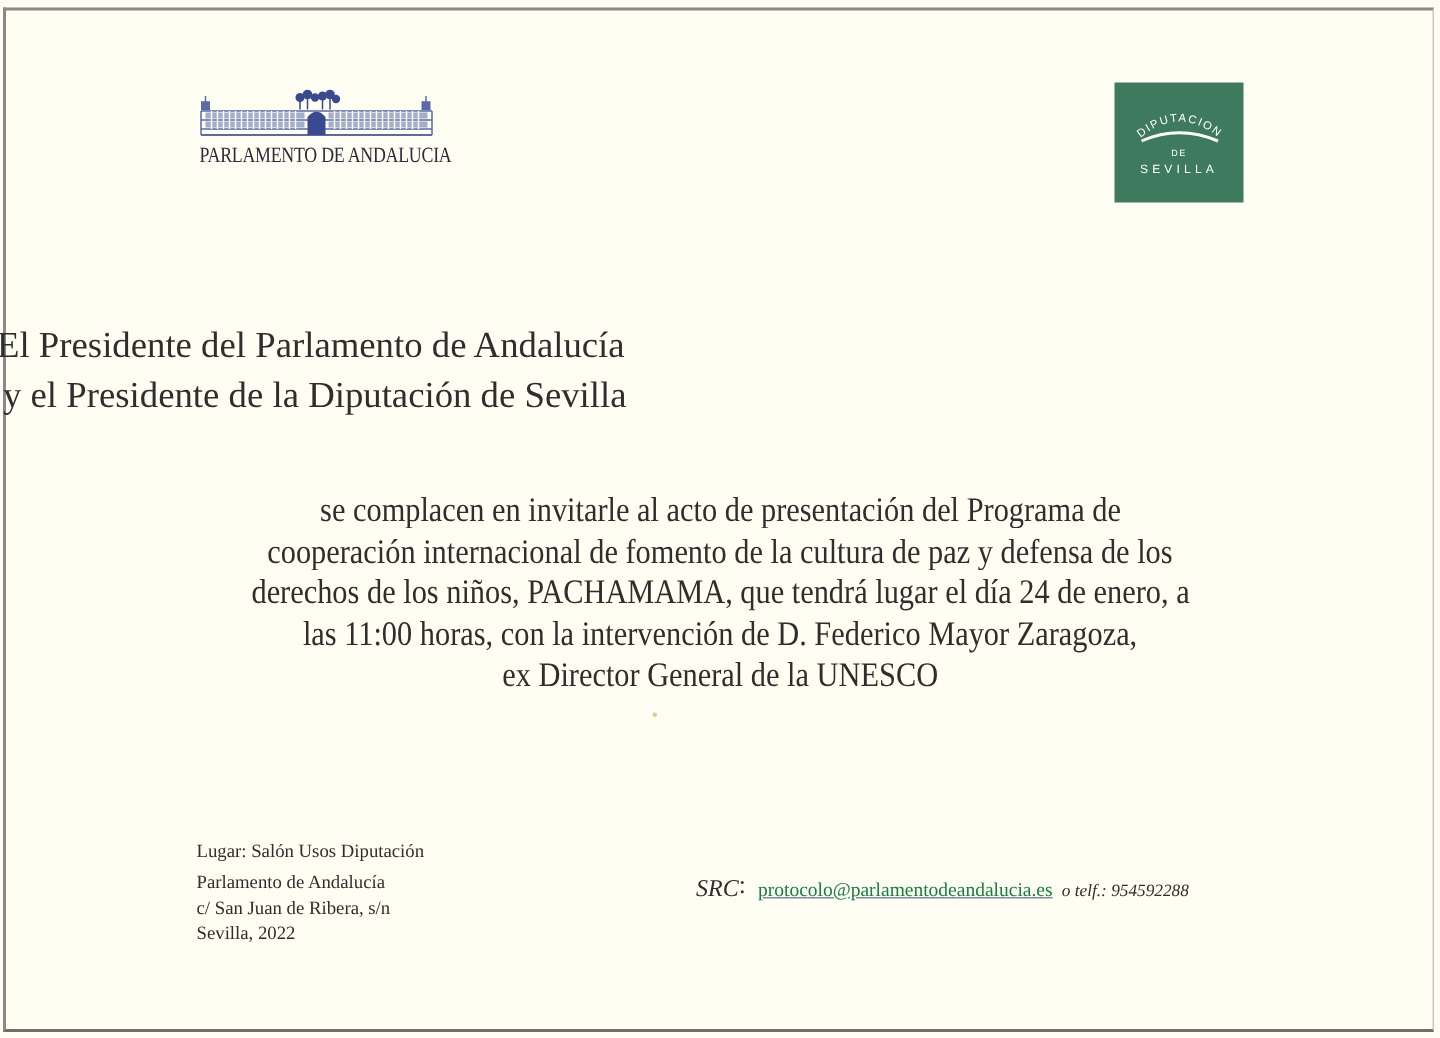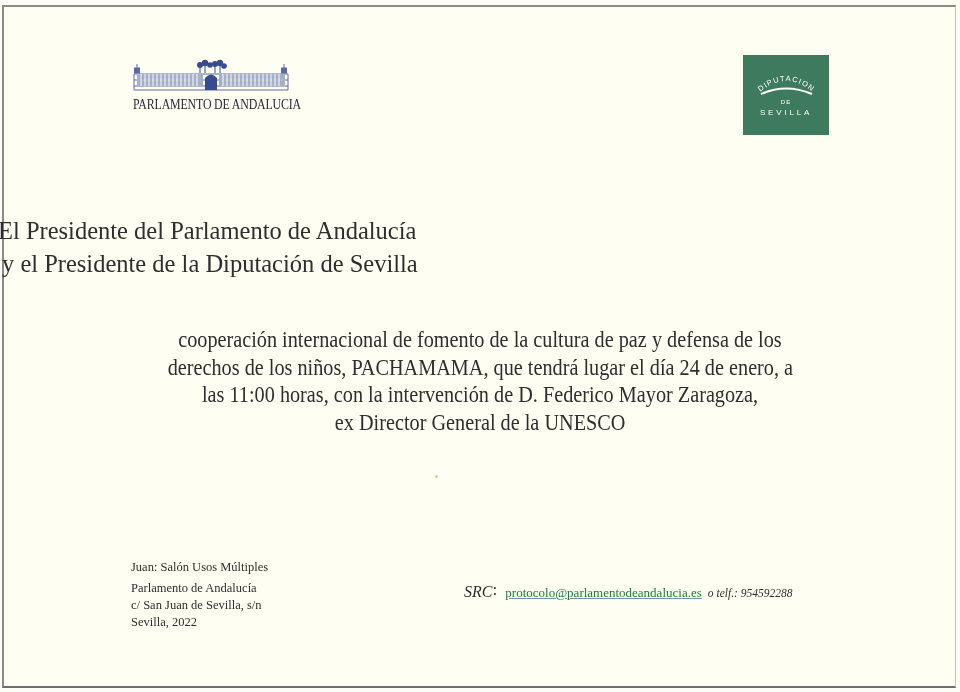--- a/index.html
+++ b/index.html
@@ -218,32 +218,33 @@
     <text x="43" y="60" text-anchor="middle" font-family="Liberation Sans, sans-serif" font-size="8" fill="#ffffff" letter-spacing="2.8">SEVILLA</text>
   </svg>
 </div>
 
 <div class="headline serif">
   <span class="line l1">El Presidente del Parlamento de Andalucía</span>
   <span class="line l2">y el Presidente de la Diputación de Sevilla</span>
 </div>
 
 <div class="body-text serif">
+  <span class="line"><span class="cond">se complacen en invitarle al acto de presentación del Programa de</span></span>
   <span class="line"><span class="cond">cooperación internacional de fomento de la cultura de paz y defensa de los</span></span>
   <span class="line"><span class="cond">derechos de los niños, PACHAMAMA, que tendrá lugar el día 24 de enero, a</span></span>
   <span class="line"><span class="cond">las 11:00 horas, con la intervención de D. Federico Mayor Zaragoza,</span></span>
   <span class="line"><span class="cond">ex Director General de la UNESCO</span></span>
 </div>
 
 <div class="speck"></div>
 
 <div class="venue serif">
-  <div class="line label-line">Juan: Salón Usos Múltiples</div>
+  <div class="line label-line">Lugar: Salón Usos Diputación</div>
   <span class="line">Parlamento de Andalucía</span>
-  <span class="line">c/ San Juan de Sevilla, s/n</span>
+  <span class="line">c/ San Juan de Ribera, s/n</span>
   <span class="line">Sevilla, 2022</span>
 </div>
 
 <div class="contact serif">
   <span class="src">SRC</span><span class="colon">:</span>
   <a class="email">protocolo@parlamentodeandalucia.es</a>
   <span class="tel">o telf.: 954592288</span>
 </div>
 
 </body></html>

